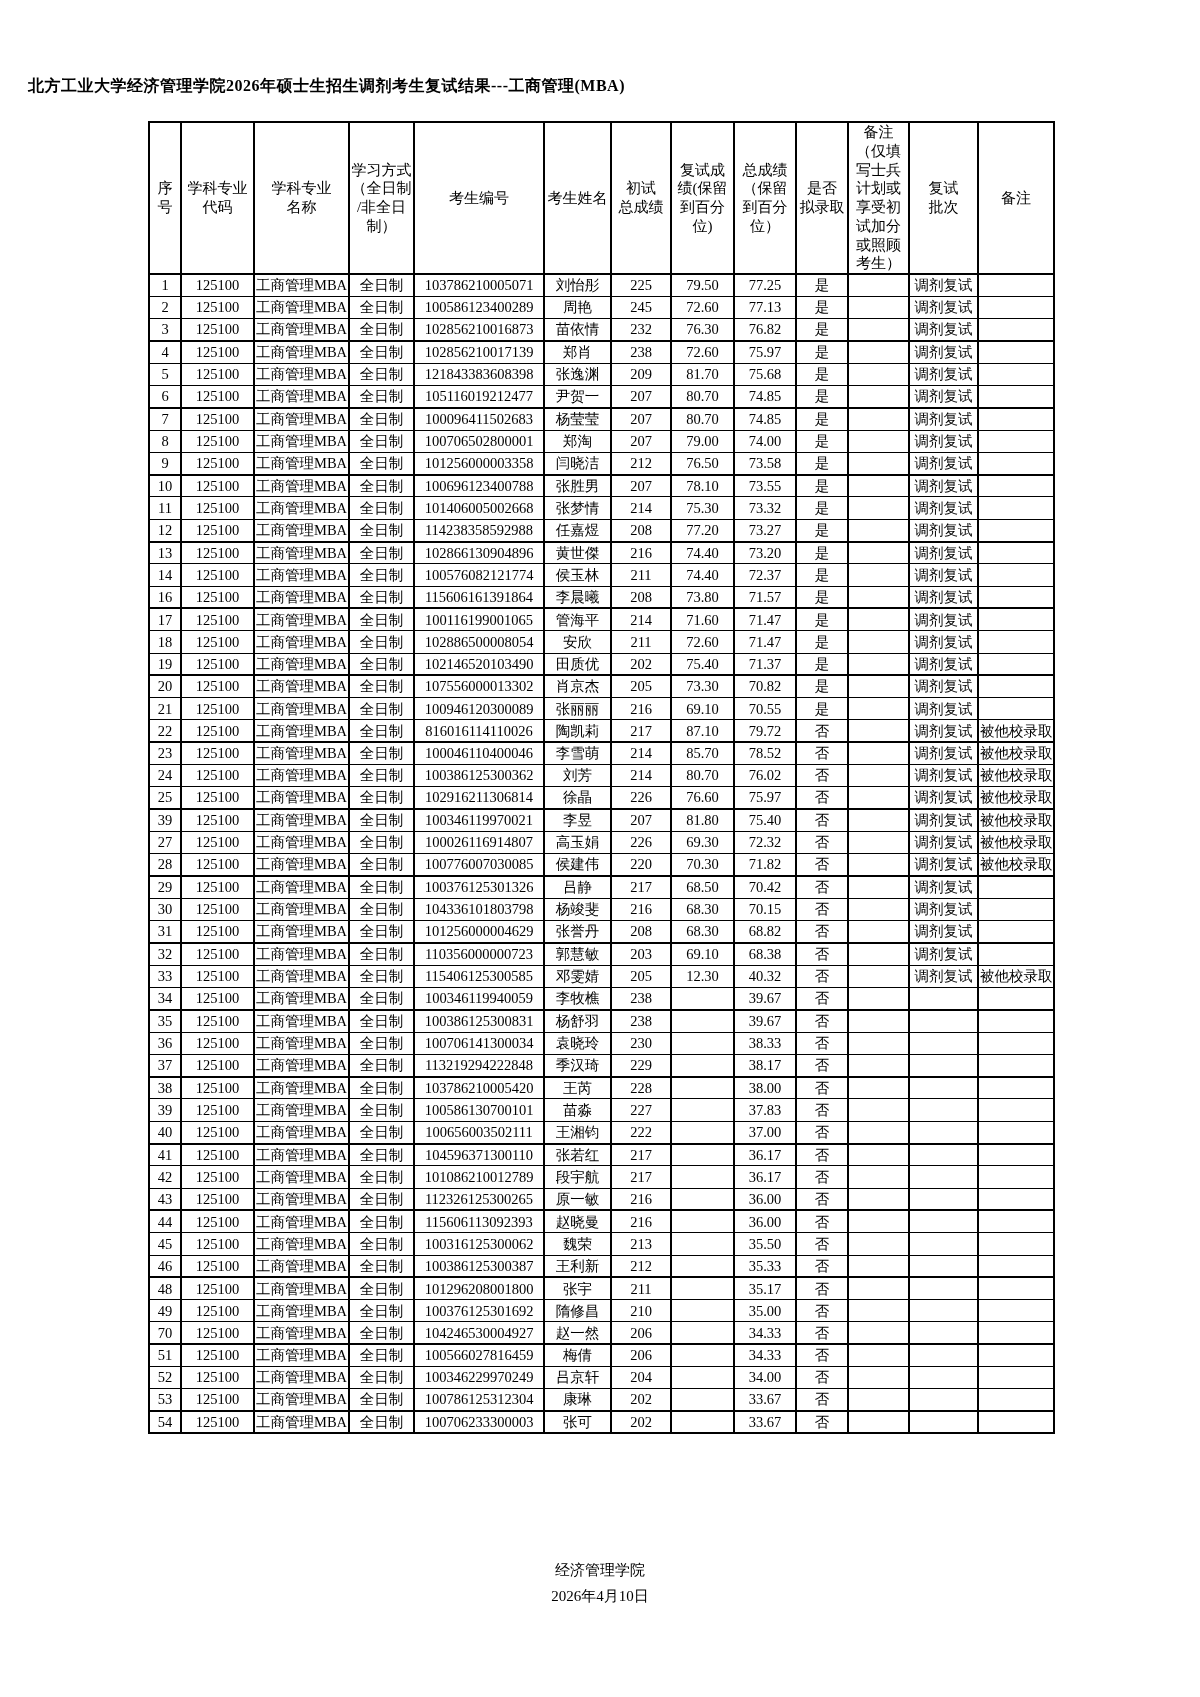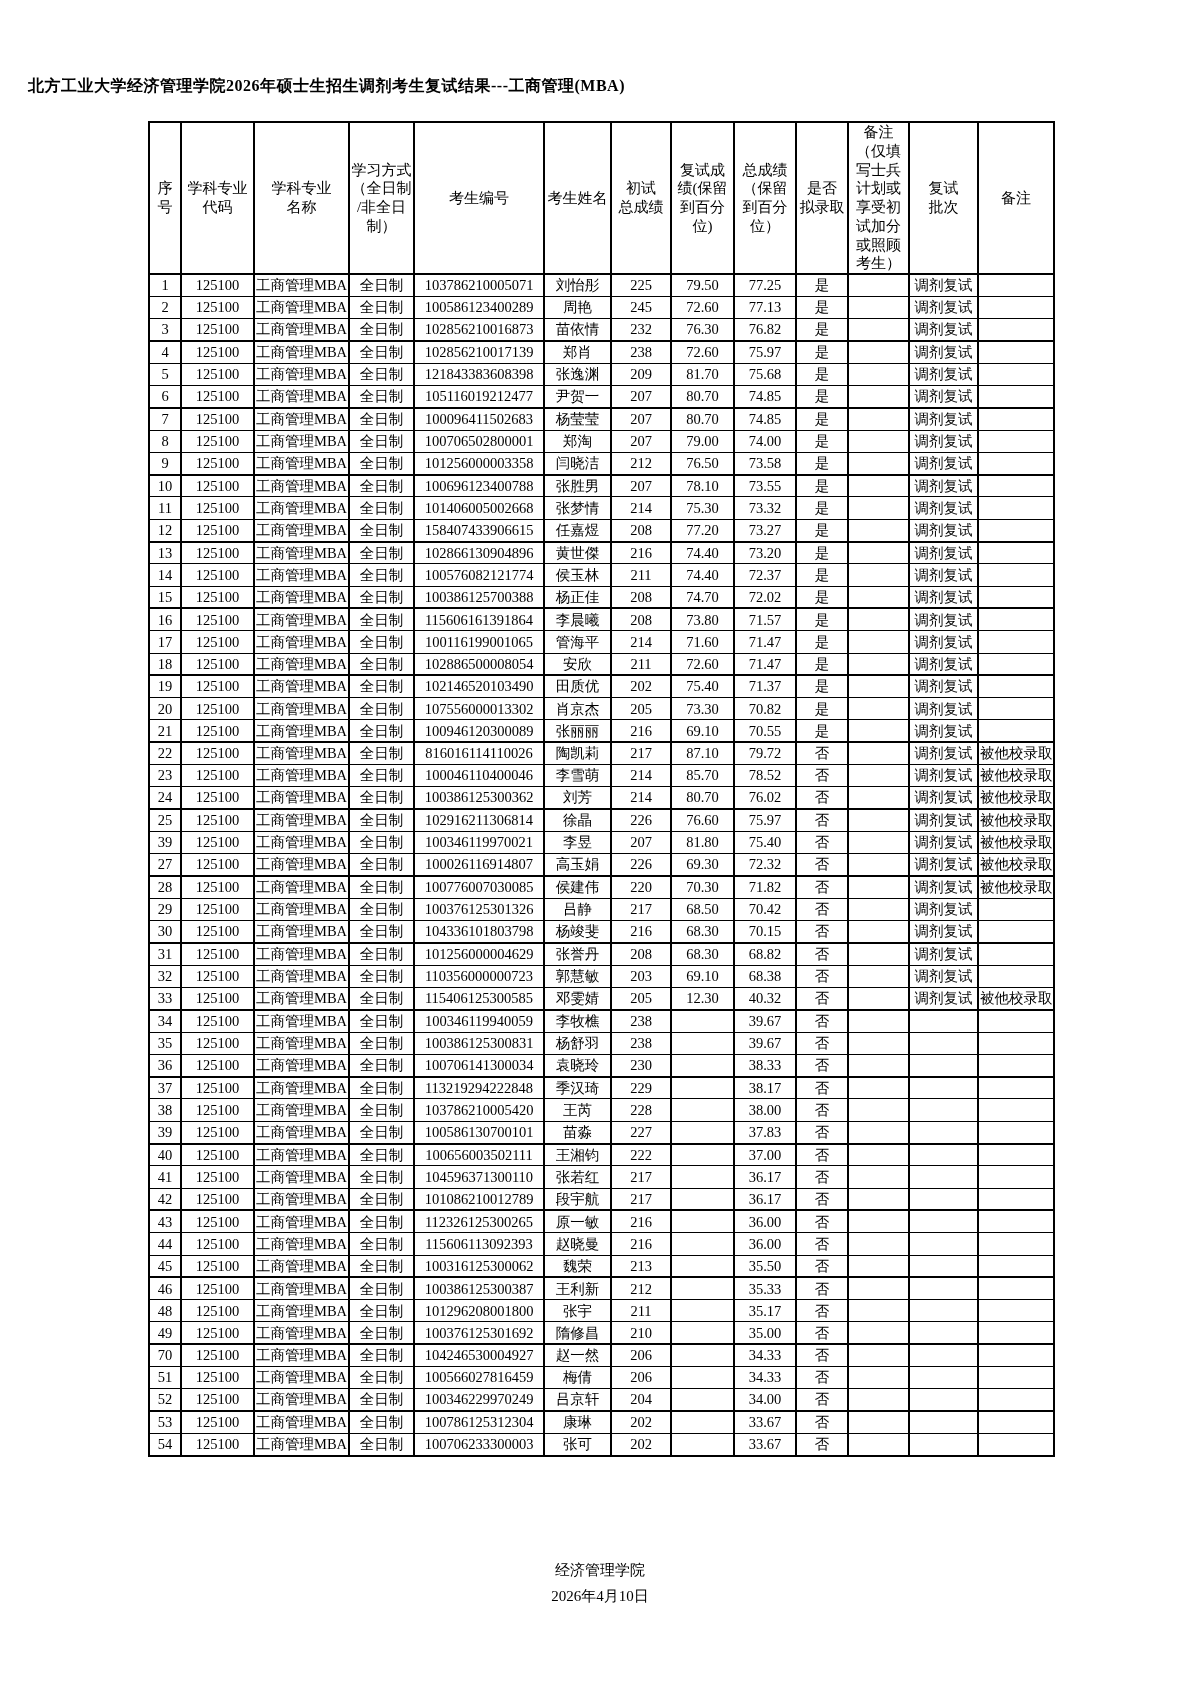--- a/index.html
+++ b/index.html
@@ -303,21 +303,21 @@
         <td>是</td>
         <td></td>
         <td>调剂复试</td>
         <td></td>
       </tr>
       <tr>
         <td>12</td>
         <td>125100</td>
         <td>工商管理MBA</td>
         <td>全日制</td>
-        <td>158407433906615</td>
+        <td>114238358592988</td>
         <td>任嘉煜</td>
         <td>208</td>
         <td>77.20</td>
         <td>73.27</td>
         <td>是</td>
         <td></td>
         <td>调剂复试</td>
         <td></td>
       </tr>
       <tr>
@@ -338,35 +338,20 @@
       <tr>
         <td>14</td>
         <td>125100</td>
         <td>工商管理MBA</td>
         <td>全日制</td>
         <td>100576082121774</td>
         <td>侯玉林</td>
         <td>211</td>
         <td>74.40</td>
         <td>72.37</td>
-        <td>是</td>
-        <td></td>
-        <td>调剂复试</td>
-        <td></td>
-      </tr>
-      <tr>
-        <td>15</td>
-        <td>125100</td>
-        <td>工商管理MBA</td>
-        <td>全日制</td>
-        <td>100386125700388</td>
-        <td>杨正佳</td>
-        <td>208</td>
-        <td>74.70</td>
-        <td>72.02</td>
         <td>是</td>
         <td></td>
         <td>调剂复试</td>
         <td></td>
       </tr>
       <tr>
         <td>16</td>
         <td>125100</td>
         <td>工商管理MBA</td>
         <td>全日制</td>

